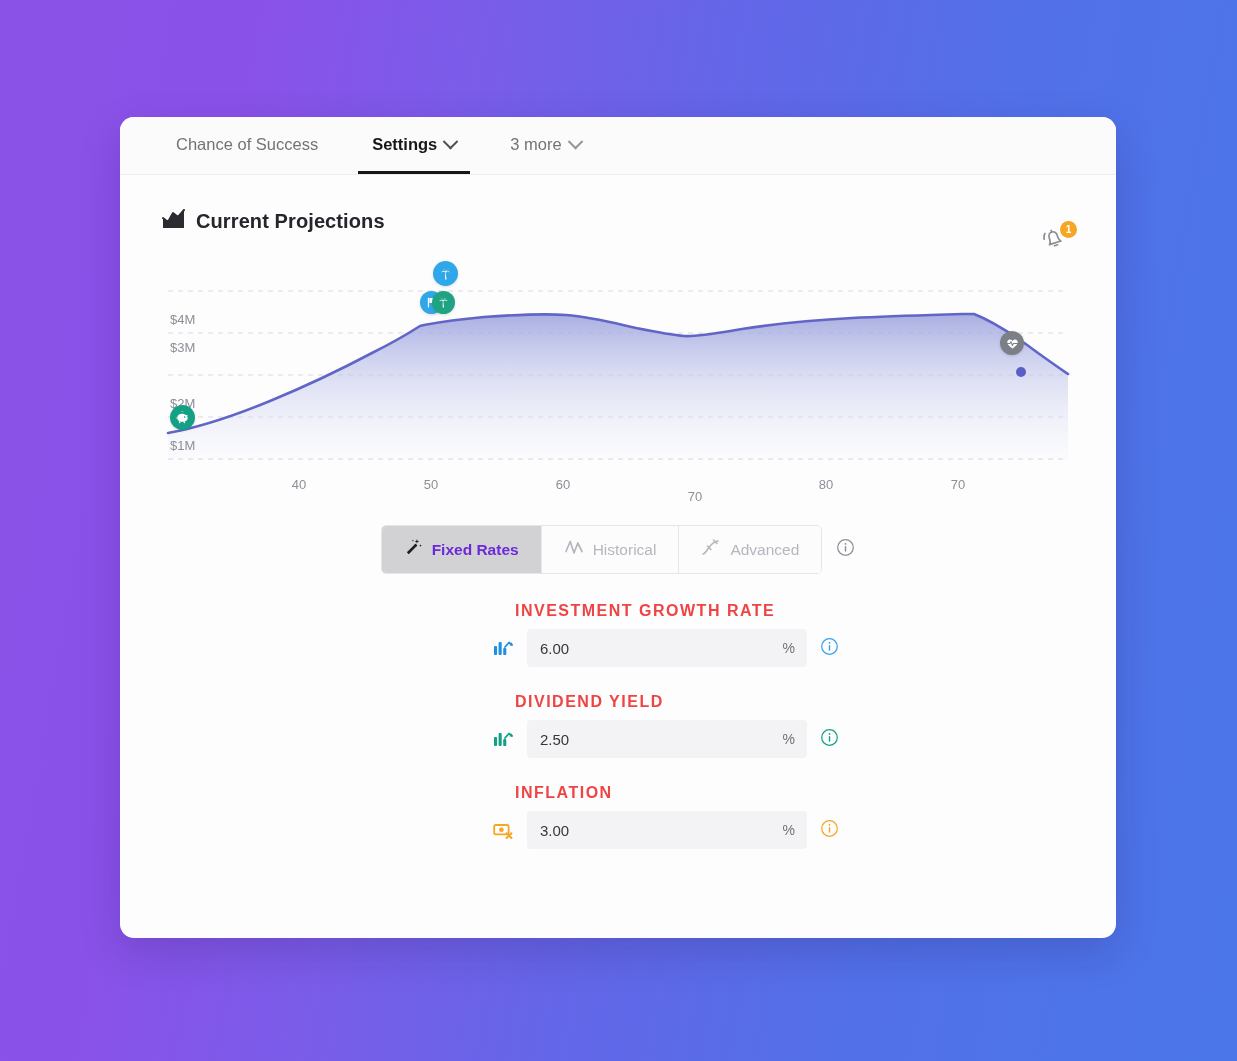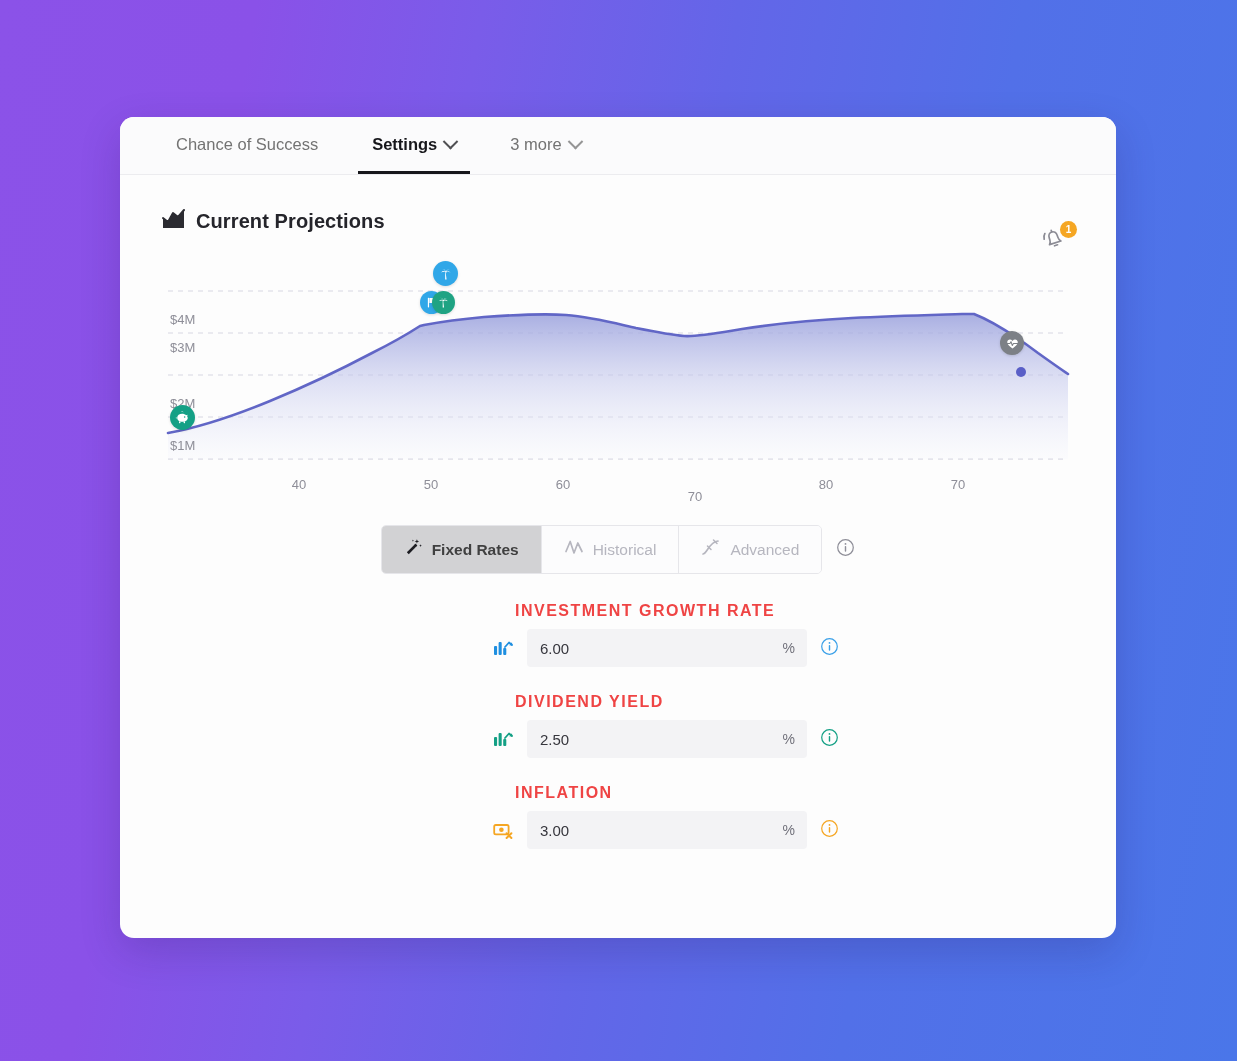--- a/index.html
+++ b/index.html
@@ -146,21 +146,21 @@
     font-size: 15.5px;
     color: #b6b6bf;
     cursor: pointer;
     border-right: 1px solid #e6e6ea;
     background: #fcfcfd;
     white-space: nowrap;
   }
   .seg:last-child { border-right: none; }
   .seg.active {
     background: #d2d2d4;
-    color: #404040;
+    color: #6d28d9;
     font-weight: bold;
   }
 
   
   .form { margin-top: 28px; }
   .field-label {
     font-size: 16px;
     letter-spacing: 1.5px;
     color: #ef4444;
     font-weight: bold;

